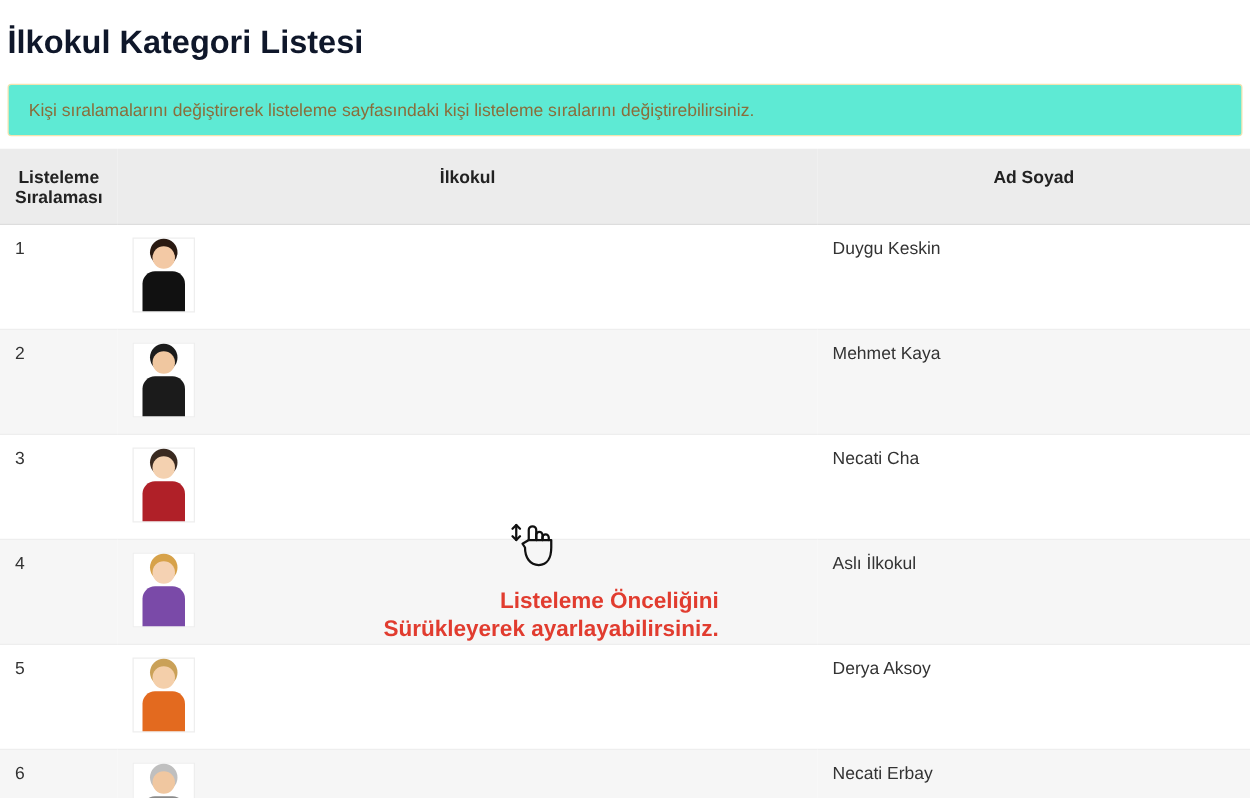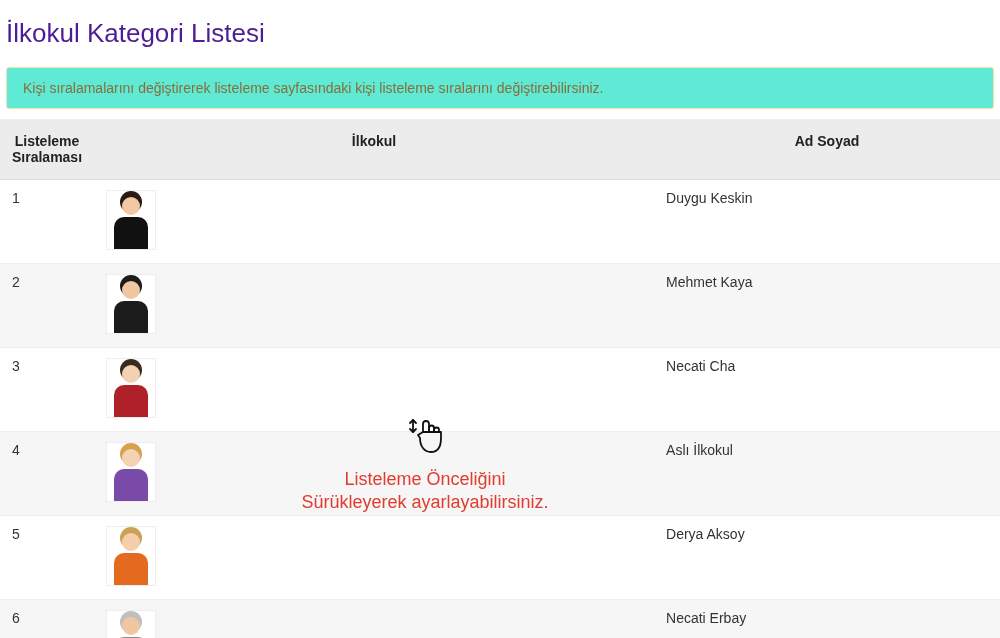--- a/index.html
+++ b/index.html
@@ -4,23 +4,23 @@
 <style>
   * { box-sizing: border-box; margin: 0; padding: 0; }
   body {
     font-family: "Segoe UI", Arial, sans-serif;
     background: #fff;
     color: #212529;
     width: 1000px;
   }
   .page-title {
     font-size: 26px;
-    font-weight: 400;
+    font-weight: 700;
     padding: 18px 4px 14px 6px;
-    color: #4c1d95;
+    color: #0f172a;
   }
   .alert {
     background: #5eead4;
     border: 1px solid #f3e3b0;
     color: #8a6d3b;
     font-size: 14px;
     padding: 12px 16px;
     margin: 4px 6px 10px 6px;
     border-radius: 3px;
   }
@@ -63,23 +63,23 @@
     width: 18px; height: 18px; border-radius: 50%;
   }
   .avatar .body {
     position: absolute;
     bottom: 0; left: 50%; transform: translateX(-50%);
     width: 34px; height: 32px;
     border-radius: 10px 10px 0 0;
   }
   .overlay-text {
     color: #e13c2f;
-    font-weight: 400;
+    font-weight: 700;
     font-size: 18px;
-    text-align: center;
+    text-align: right;
     line-height: 1.3;
     white-space: pre-line;
   }
   .table-wrap { position: relative; }
   .overlay-container {
     position: absolute;
     left: 275px;
     top: 295px;
     width: 300px;
     text-align: center;

